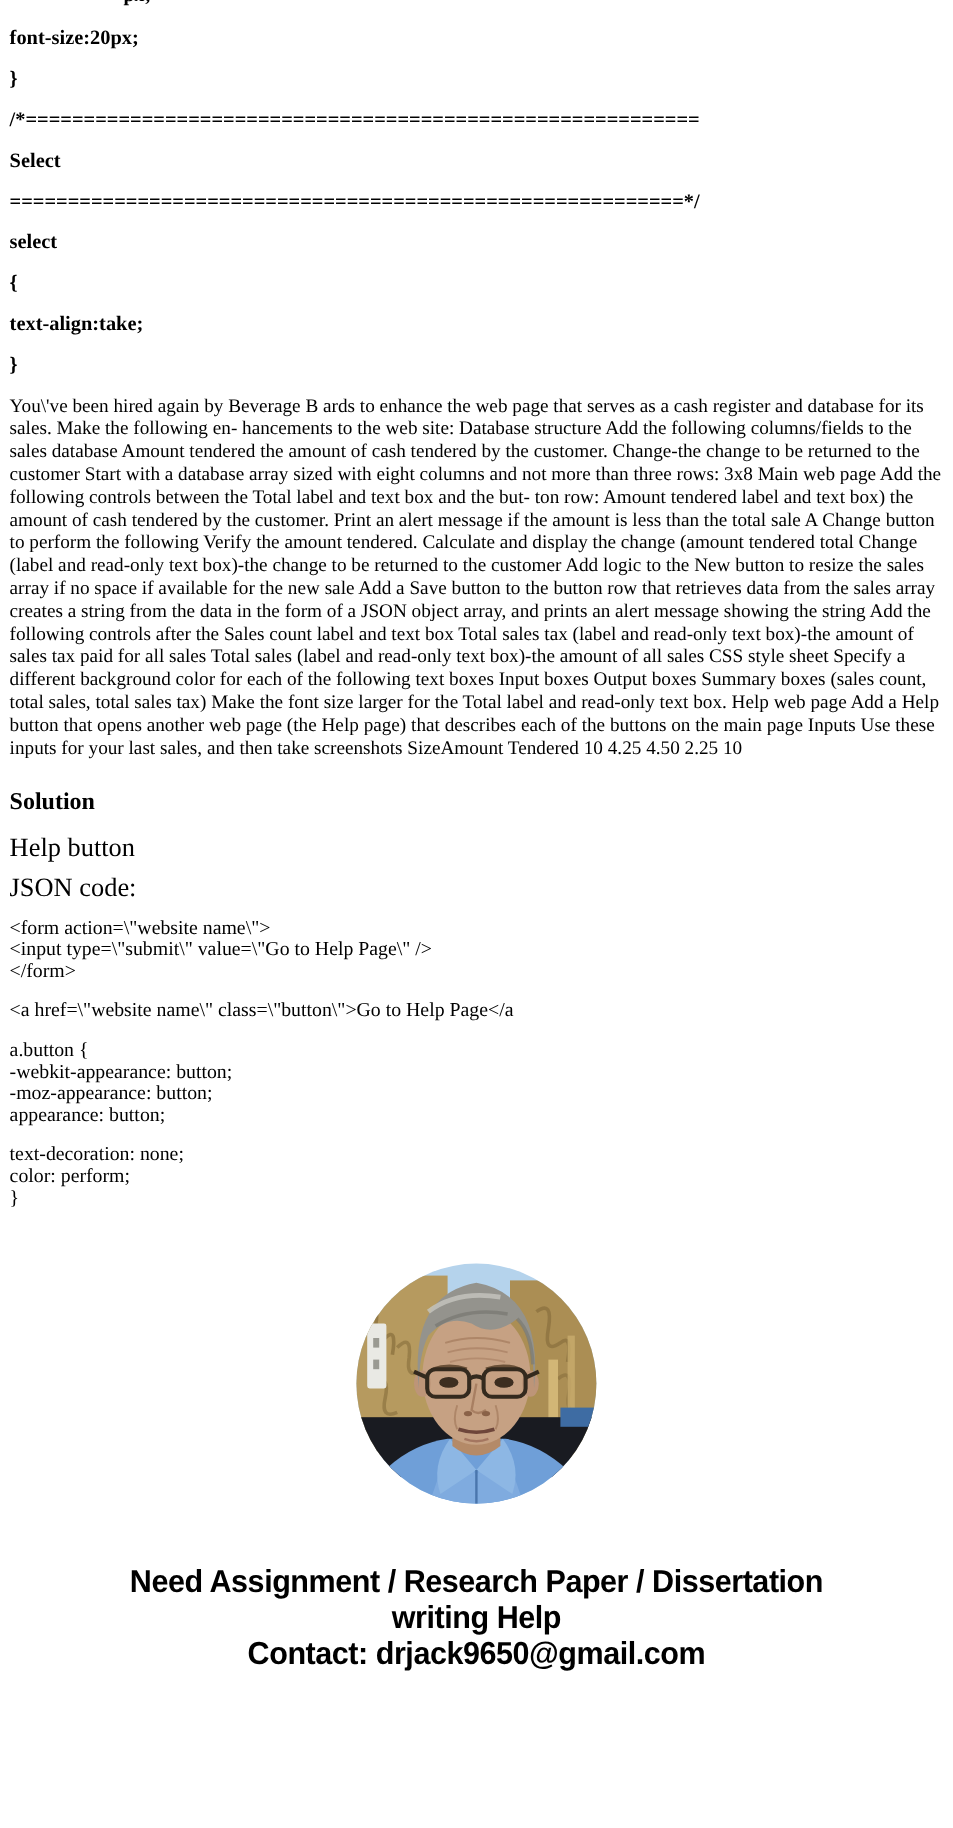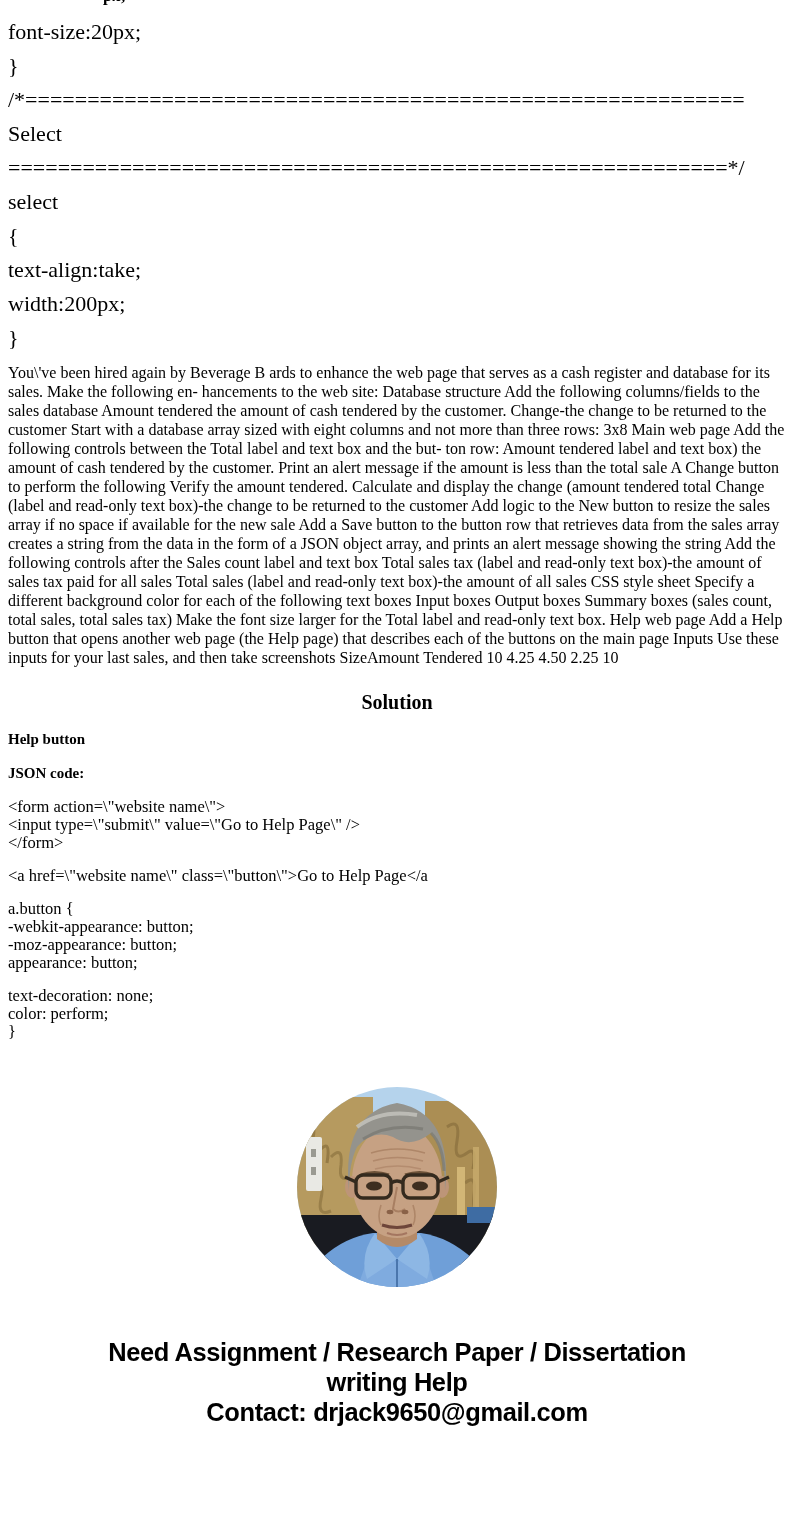--- a/index.html
+++ b/index.html
@@ -22,44 +22,42 @@
     overflow: hidden;
   }
   .clip-top span {
     display: block;
     font-weight: bold;
     font-size: 16.5px;
     line-height: 20px;
     margin: -14px 0 0 95px;
   }
   p.codebold {
-    font-weight: normal;
-    font-size: 22px;
+    font-weight: bold;
+    font-size: 17px;
     line-height: 19px;
     margin: 15px 0;
     white-space: nowrap;
   }
   p.para {
     font-size: 16px;
     line-height: 19px;
     margin: 16px 0 18px;
     text-align: left;
   }
   h2.solution {
     font-size: 20px;
     line-height: 23px;
     font-weight: bold;
     margin: 24px 0 16px;
-    text-align: center;
   }
   p.txt {
-    font-size: 15px;
+    font-size: 22px;
     line-height: 19px;
     margin: 15px 0;
-    font-weight: bold;
   }
   p.code {
     font-size: 16.5px;
     line-height: 18px;
     margin: 15px 0;
     white-space: pre-line;
   }
   .avatar-wrap {
     text-align: center;
     margin-top: 46px;
@@ -91,21 +89,20 @@
   </div>
 
   <p class="codebold">font-size:20px;</p>
   <p class="codebold">}</p>
   <p class="codebold">/*==========================================================</p>
   <p class="codebold">Select</p>
   <p class="codebold">==========================================================*/</p>
   <p class="codebold">select</p>
   <p class="codebold">{</p>
   <p class="codebold">text-align:take;</p>
-  <p class="codebold">width:200px;</p>
   <p class="codebold">}</p>
 
   <p class="para">You\'ve been hired again by Beverage B ards to enhance the web page that serves as a cash register and database for its sales. Make the following en- hancements to the web site: Database structure Add the following columns/fields to the sales database Amount tendered the amount of cash tendered by the customer. Change-the change to be returned to the customer Start with a database array sized with eight columns and not more than three rows: 3x8 Main web page Add the following controls between the Total label and text box and the but- ton row: Amount tendered label and text box) the amount of cash tendered by the customer. Print an alert message if the amount is less than the total sale A Change button to perform the following Verify the amount tendered. Calculate and display the change (amount tendered total Change (label and read-only text box)-the change to be returned to the customer Add logic to the New button to resize the sales array if no space if available for the new sale Add a Save button to the button row that retrieves data from the sales array creates a string from the data in the form of a JSON object array, and prints an alert message showing the string Add the following controls after the Sales count label and text box Total sales tax (label and read-only text box)-the amount of sales tax paid for all sales Total sales (label and read-only text box)-the amount of all sales CSS style sheet Specify a different background color for each of the following text boxes Input boxes Output boxes Summary boxes (sales count, total sales, total sales tax) Make the font size larger for the Total label and read-only text box. Help web page Add a Help button that opens another web page (the Help page) that describes each of the buttons on the main page Inputs Use these inputs for your last sales, and then take screenshots SizeAmount Tendered 10 4.25 4.50 2.25 10</p>
 
   <h2 class="solution">Solution</h2>
 
   <p class="txt">Help button</p>
   <p class="txt">JSON code:</p>
   <p class="code">&lt;form action=\"website name\"&gt;
 &lt;input type=\"submit\" value=\"Go to Help Page\" /&gt;

